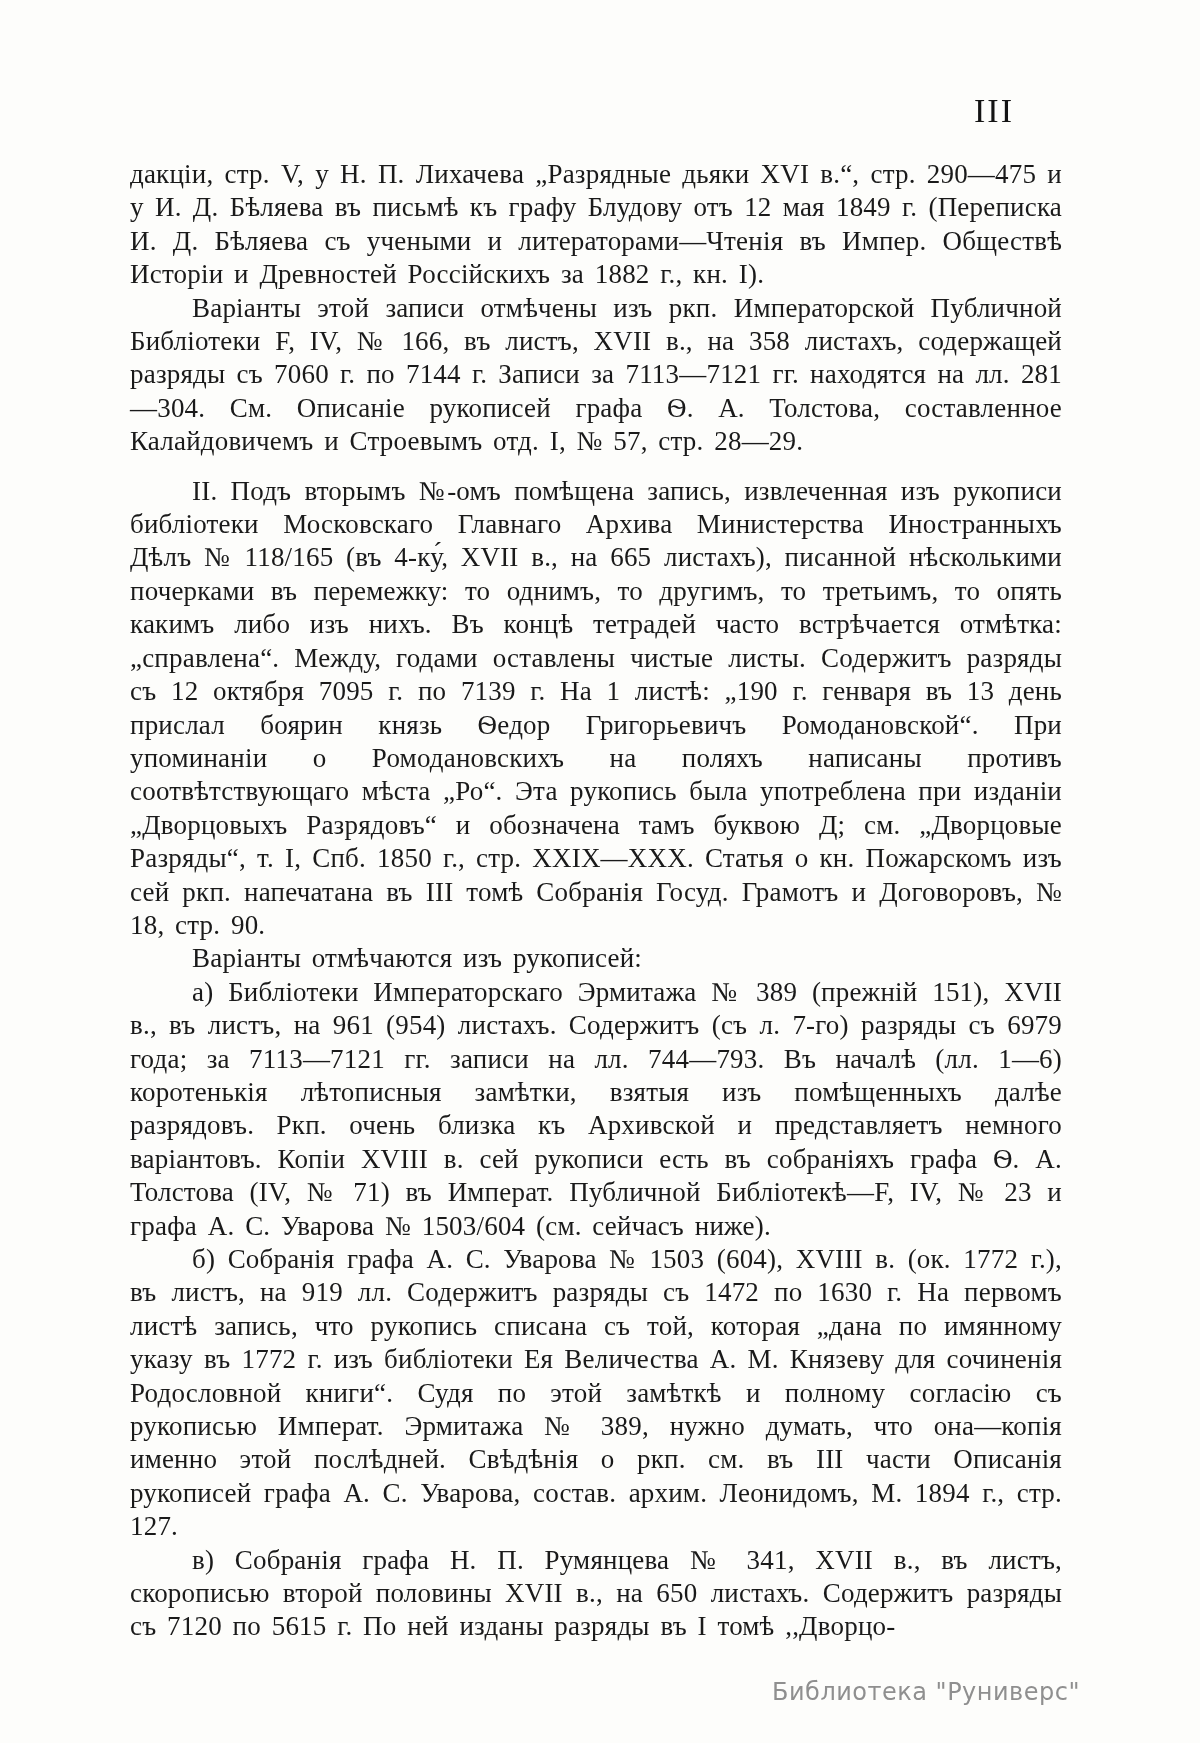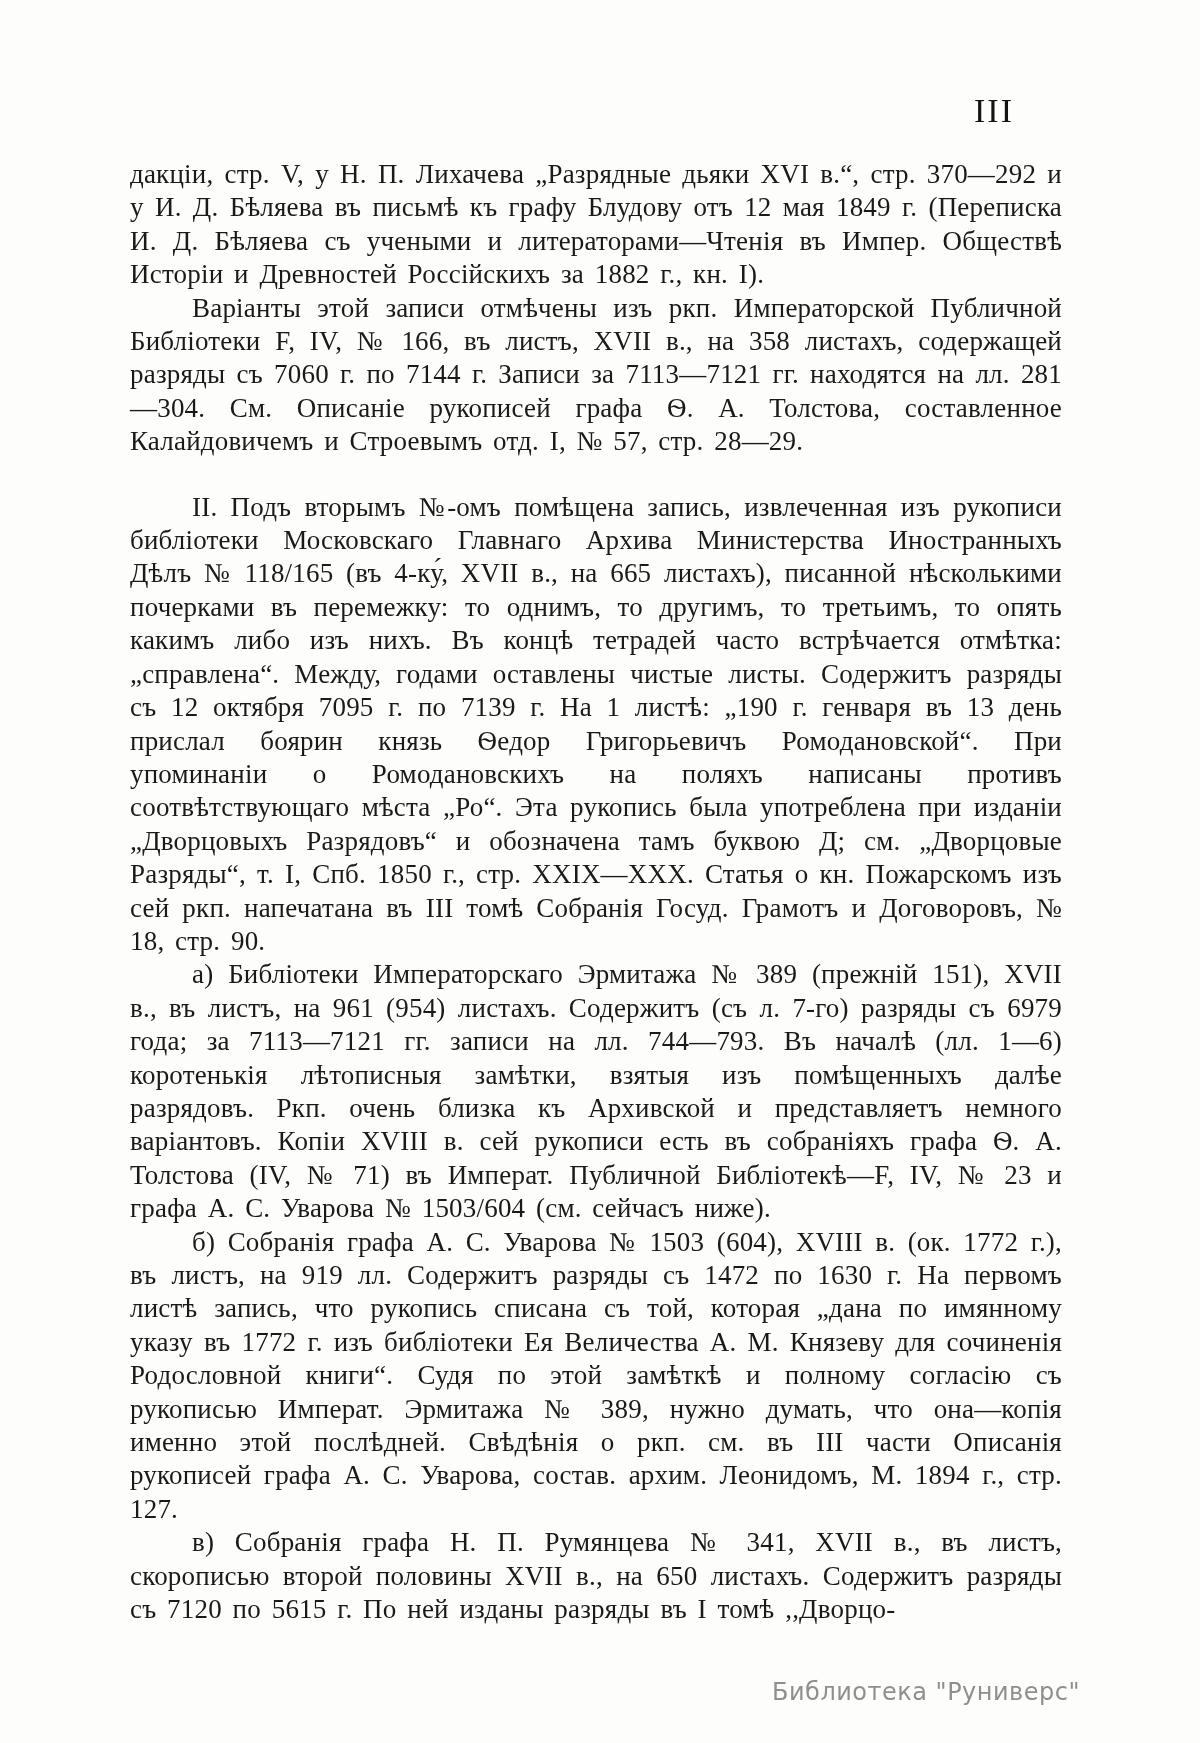--- a/index.html
+++ b/index.html
@@ -40,43 +40,44 @@
   .text-block p {
     margin: 0;
     padding: 0;
     text-indent: 0;
   }
   .text-block p.indent {
     text-indent: 62px;
     font-family: Liberation Serif, serif;
   }
   .text-block p.section-gap {
-    margin-top: 32px;
+    margin-top: 16px;
   }
   .watermark {
     position: absolute;
     top: 1678px;
     right: 120px;
     font-family: "DejaVu Sans", "Liberation Sans", sans-serif;
     font-size: 24px;
     color: #8f8f8f;
     letter-spacing: 0.5px;
   }
 </style>
 </head>
 <body>
 
 <div class="scan-page">
 
   <div class="page-number">III</div>
 
   <div class="text-block">
-    <p>дакціи, стр. V, у Н. П. Лихачева „Разрядные дьяки XVI в.“, стр. 370—292 и у И. Д. Бѣляева въ письмѣ къ графу Блудову отъ 12 мая 1849 г. (Переписка И. Д. Бѣляева съ учеными и литераторами—Чтенія въ Импер. Обществѣ Исторіи и Древностей Россійскихъ за 1882 г., кн. I).</p>
+    <p>дакціи, стр. V, у Н. П. Лихачева „Разрядные дьяки XVI в.“, стр. 290—475 и у И. Д. Бѣляева въ письмѣ къ графу Блудову отъ 12 мая 1849 г. (Переписка И. Д. Бѣляева съ учеными и литераторами—Чтенія въ Импер. Обществѣ Исторіи и Древностей Россійскихъ за 1882 г., кн. I).</p>
     <p class="indent">Варіанты этой записи отмѣчены изъ ркп. Императорской Публичной Библіотеки F, IV, № 166, въ листъ, XVII в., на 358 листахъ, содержащей разряды съ 7060 г. по 7144 г. Записи за 7113—7121 гг. находятся на лл. 281—304. См. Описаніе рукописей графа Ѳ. А. Толстова, составленное Калайдовичемъ и Строевымъ отд. I, № 57, стр. 28—29.</p>
     <p class="indent section-gap">II. Подъ вторымъ №-омъ помѣщена запись, извлеченная изъ рукописи библіотеки Московскаго Главнаго Архива Министерства Иностранныхъ Дѣлъ № 118/165 (въ 4-ку́, XVII в., на 665 листахъ), писанной нѣсколькими почерками въ перемежку: то однимъ, то другимъ, то третьимъ, то опять какимъ либо изъ нихъ. Въ концѣ тетрадей часто встрѣчается отмѣтка: „справлена“. Между, годами оставлены чистые листы. Содержитъ разряды съ 12 октября 7095 г. по 7139 г. На 1 листѣ: „190 г. генваря въ 13 день прислал боярин князь Ѳедор Григорьевичъ Ромодановской“. При упоминаніи о Ромодановскихъ на поляхъ написаны противъ соотвѣтствующаго мѣста „Ро“. Эта рукопись была употреблена при изданіи „Дворцовыхъ Разрядовъ“ и обозначена тамъ буквою Д; см. „Дворцовые Разряды“, т. I, Спб. 1850 г., стр. XXIX—XXX. Статья о кн. Пожарскомъ изъ сей ркп. напечатана въ III томѣ Собранія Госуд. Грамотъ и Договоровъ, № 18, стр. 90.</p>
+    <p class="indent">Варіанты отмѣчаются изъ рукописей:</p>
     <p class="indent">а) Библіотеки Императорскаго Эрмитажа № 389 (прежній 151), XVII в., въ листъ, на 961 (954) листахъ. Содержитъ (съ л. 7-го) разряды съ 6979 года; за 7113—7121 гг. записи на лл. 744—793. Въ началѣ (лл. 1—6) коротенькія лѣтописныя замѣтки, взятыя изъ помѣщенныхъ далѣе разрядовъ. Ркп. очень близка къ Архивской и представляетъ немного варіантовъ. Копіи XVIII в. сей рукописи есть въ собраніяхъ графа Ѳ. А. Толстова (IV, № 71) въ Императ. Публичной Библіотекѣ—F, IV, № 23 и графа А. С. Уварова № 1503/604 (см. сейчасъ ниже).</p>
     <p class="indent">б) Собранія графа А. С. Уварова № 1503 (604), XVIII в. (ок. 1772 г.), въ листъ, на 919 лл. Содержитъ разряды съ 1472 по 1630 г. На первомъ листѣ запись, что рукопись списана съ той, которая „дана по имянному указу въ 1772 г. изъ библіотеки Ея Величества А. М. Князеву для сочиненія Родословной книги“. Судя по этой замѣткѣ и полному согласію съ рукописью Императ. Эрмитажа № 389, нужно думать, что она—копія именно этой послѣдней. Свѣдѣнія о ркп. см. въ III части Описанія рукописей графа А. С. Уварова, состав. архим. Леонидомъ, М. 1894 г., стр. 127.</p>
     <p class="indent">в) Собранія графа Н. П. Румянцева № 341, XVII в., въ листъ, скорописью второй половины XVII в., на 650 листахъ. Содержитъ разряды съ 7120 по 5615 г. По ней изданы разряды въ I томѣ ,,Дворцо-</p>
   </div>
 
   <div class="watermark">Библиотека "Руниверс"</div>
 
 </div>
 
 </body></html>

